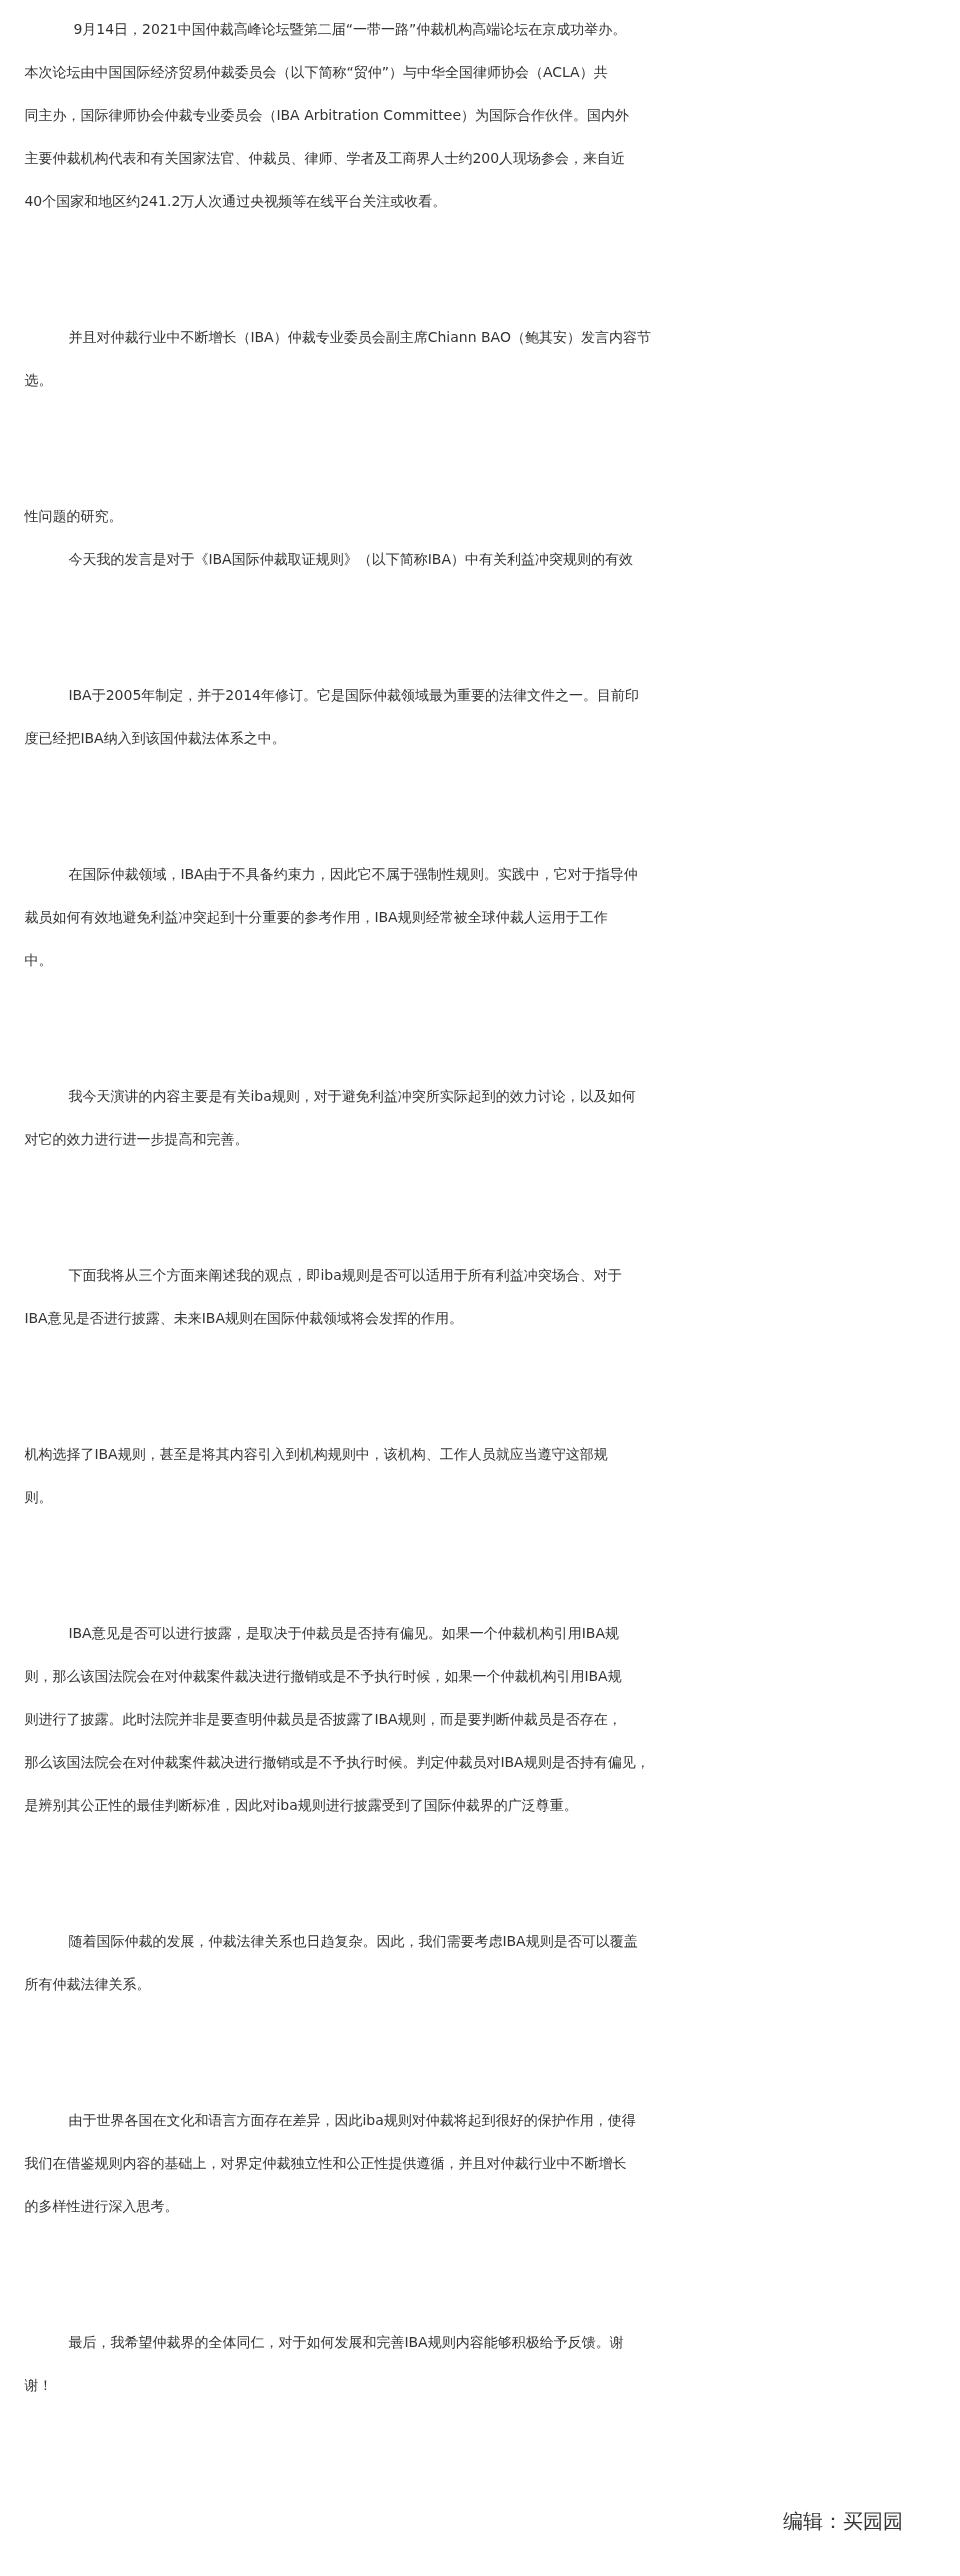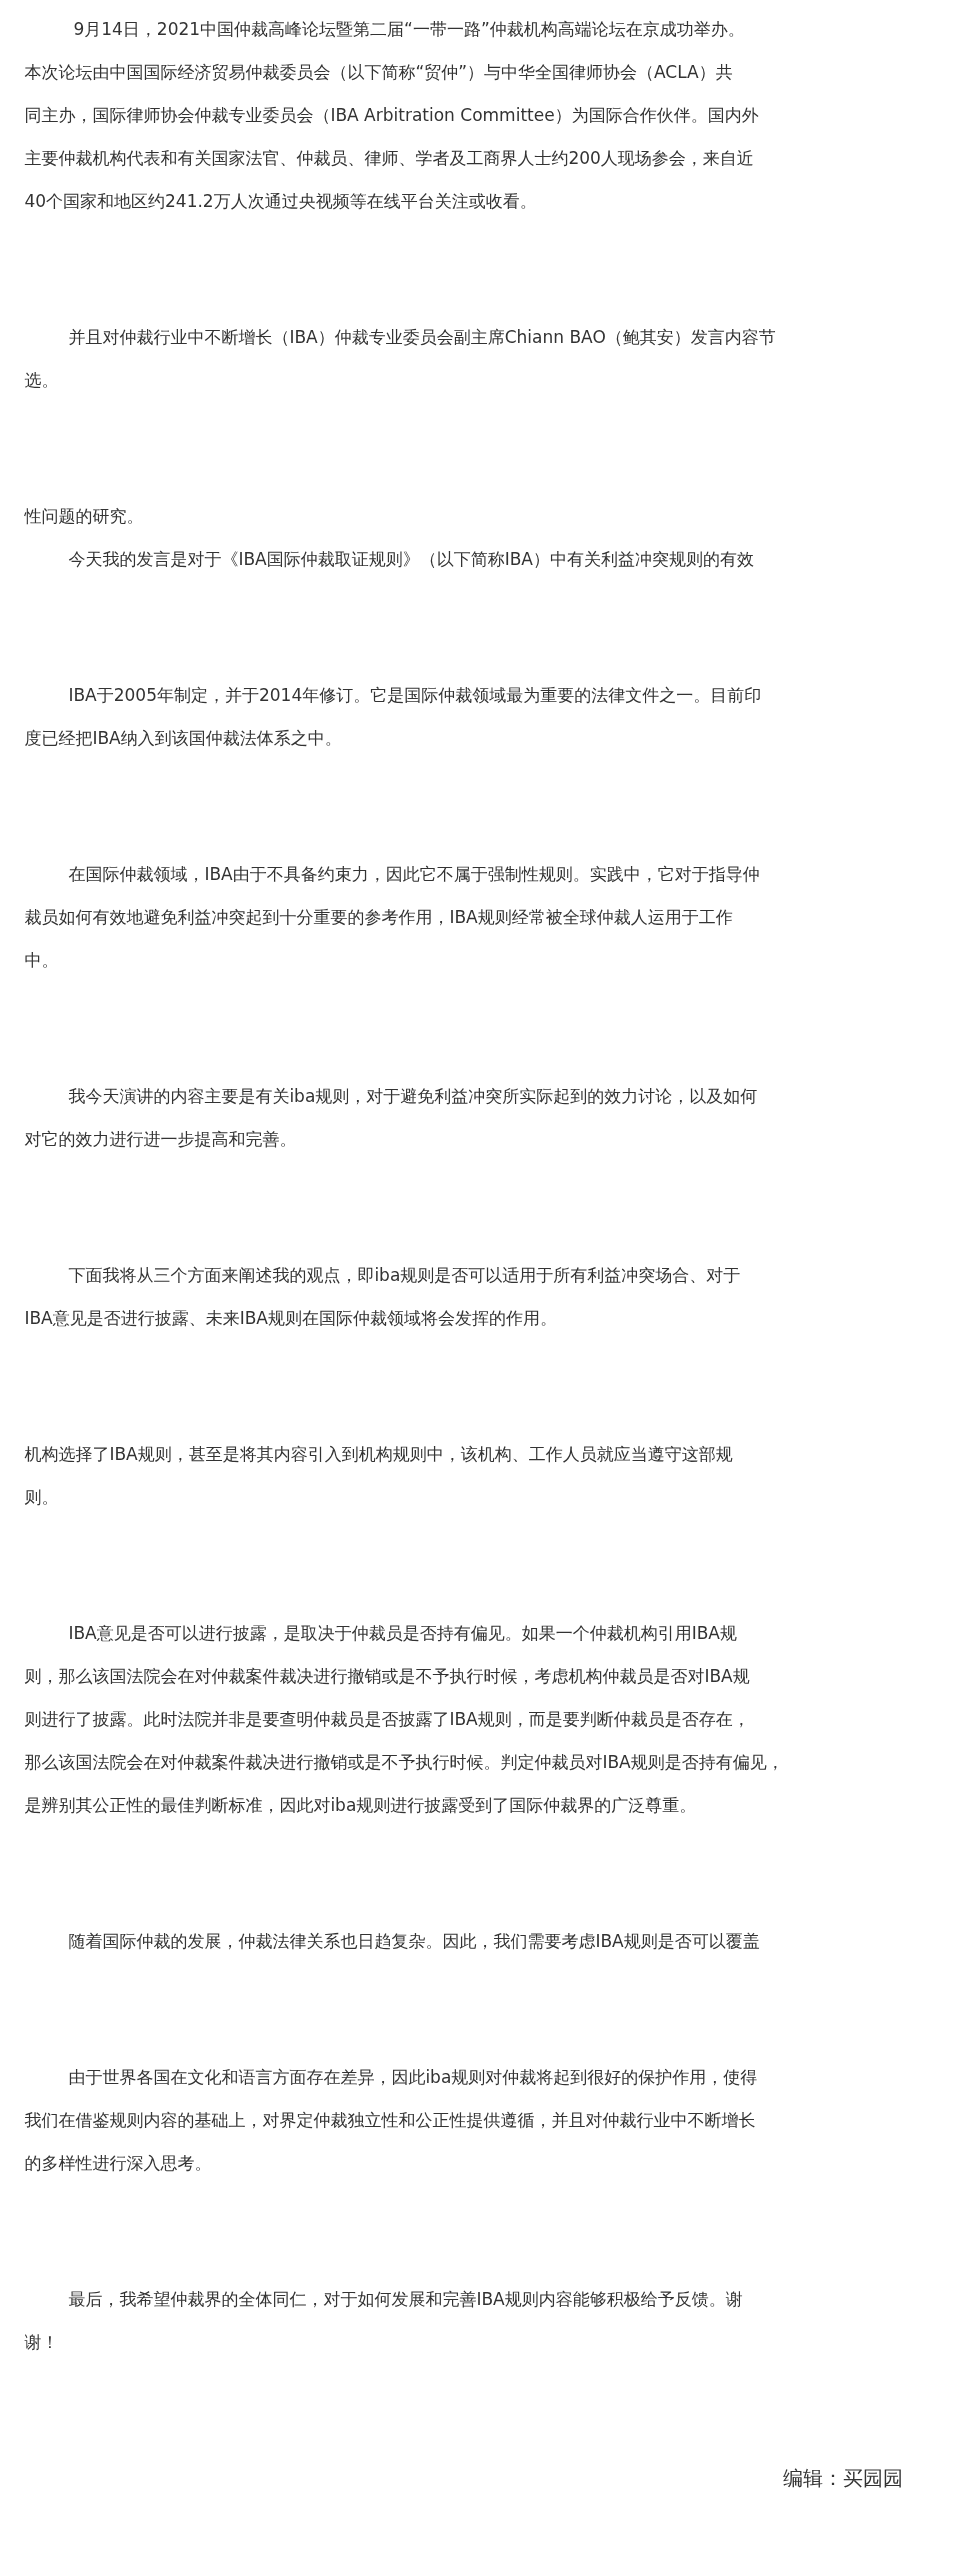--- a/index.html
+++ b/index.html
@@ -11,21 +11,21 @@
     color: #333333;
   }
   .article {
     position: relative;
     padding: 8.4px 25px 0 24.4px;
     box-sizing: border-box;
     width: 960px;
   }
   .para {
     margin: 0 0 93px 0;
-    font-size: 17px;
+    font-size: 14px;
     line-height: 43px;
     white-space: nowrap;
   }
   .line {
     display: block;
     height: 43px;
     overflow: visible;
   }
   .line.first { padding-left: 44px; }
   .para.lead .line.first { padding-left: 49px; }
@@ -72,27 +72,28 @@
   <p class="para">
     <span class="line first">下面我将从三个方面来阐述我的观点，即iba规则是否可以适用于所有利益冲突场合、对于</span>
     <span class="line">IBA意见是否进行披露、未来IBA规则在国际仲裁领域将会发挥的作用。</span>
   </p>
   <p class="para">
     <span class="line">机构选择了IBA规则，甚至是将其内容引入到机构规则中，该机构、工作人员就应当遵守这部规</span>
     <span class="line">则。</span>
   </p>
   <p class="para">
     <span class="line first">IBA意见是否可以进行披露，是取决于仲裁员是否持有偏见。如果一个仲裁机构引用IBA规</span>
-    <span class="line">则，那么该国法院会在对仲裁案件裁决进行撤销或是不予执行时候，考虑机构仲裁员是否对IBA规</span>
+    <span class="line">则，那么该国法院会在对仲裁案件裁决进行撤销或是不予执行时候，如果一个仲裁机构引用IBA规</span>
     <span class="line">则进行了披露。此时法院并非是要查明仲裁员是否披露了IBA规则，而是要判断仲裁员是否存在，</span>
     <span class="line">那么该国法院会在对仲裁案件裁决进行撤销或是不予执行时候。判定仲裁员对IBA规则是否持有偏见，</span>
     <span class="line">是辨别其公正性的最佳判断标准，因此对iba规则进行披露受到了国际仲裁界的广泛尊重。</span>
   </p>
   <p class="para">
     <span class="line first">随着国际仲裁的发展，仲裁法律关系也日趋复杂。因此，我们需要考虑IBA规则是否可以覆盖</span>
+    <span class="line">所有仲裁法律关系。</span>
   </p>
   <p class="para">
     <span class="line first">由于世界各国在文化和语言方面存在差异，因此iba规则对仲裁将起到很好的保护作用，使得</span>
     <span class="line">我们在借鉴规则内容的基础上，对界定仲裁独立性和公正性提供遵循，并且对仲裁行业中不断增长</span>
     <span class="line">的多样性进行深入思考。</span>
   </p>
   <p class="para">
     <span class="line first">最后，我希望仲裁界的全体同仁，对于如何发展和完善IBA规则内容能够积极给予反馈。谢</span>
     <span class="line">谢！</span>
   </p>

